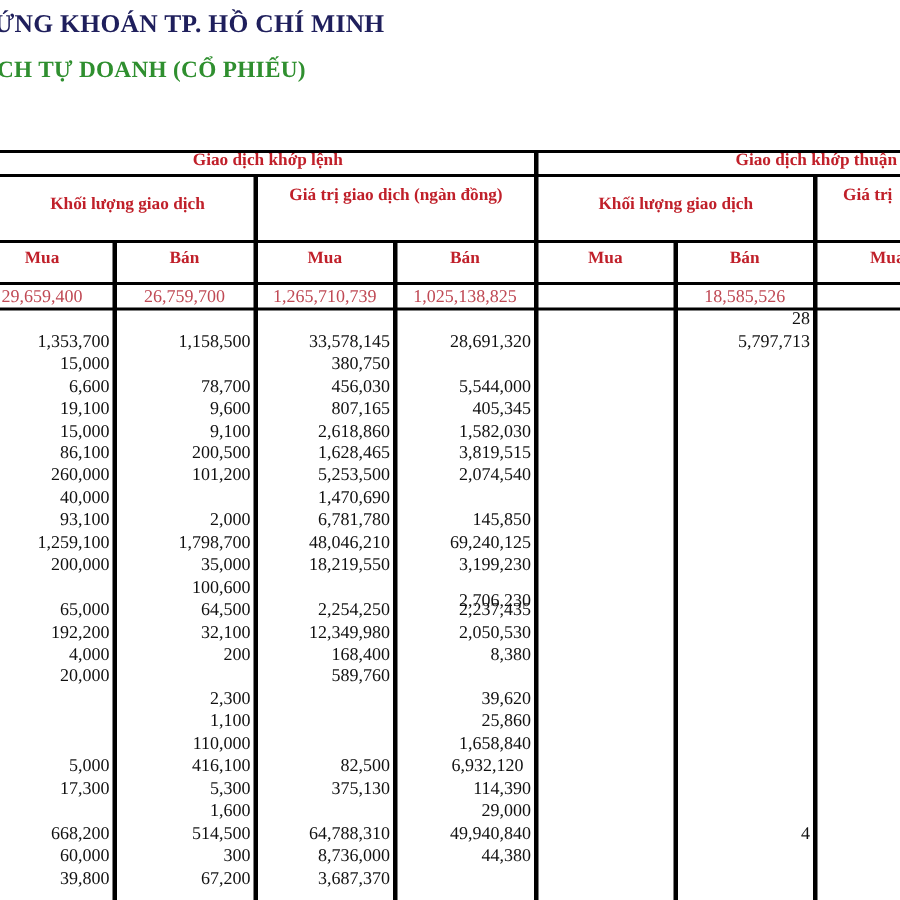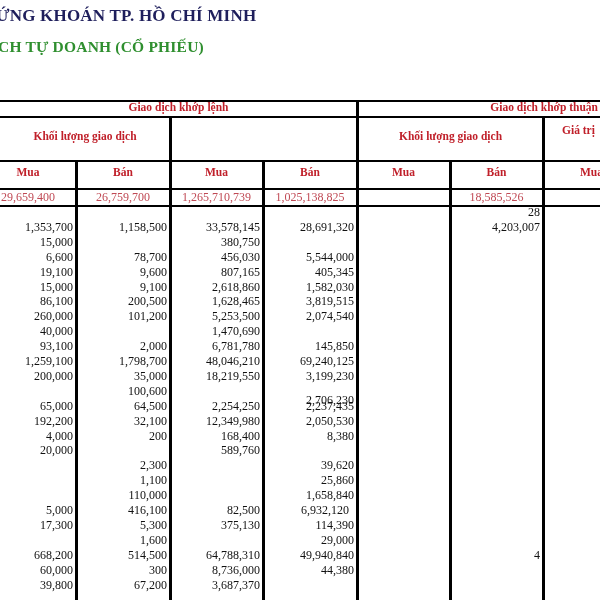--- a/index.html
+++ b/index.html
@@ -25,20 +25,21 @@
   <div class="hline thick" style="top:0px"></div>
   <div class="hline" style="top:16px"></div>
   <div class="hline" style="top:60px"></div>
   <div class="hline" style="top:88px"></div>
   <div class="hline thick" style="top:105px"></div>
 
   <div class="hdr" style="left:0;width:357px;top:1px">Giao dịch khớp lệnh</div>
   <div class="hdr" style="left:359px;width:241px;top:1px;text-align:right;padding-right:2px;box-sizing:border-box">Giao dịch khớp thuận</div>
 
   <div class="hdr" style="left:0;width:170px;top:30px">Khối lượng giao dịch</div>
+  <div class="hdr" style="left:171px;width:186px;top:24px">Giá trị giao dịch (ngàn đồng)</div>
   <div class="hdr" style="left:358px;width:185px;top:30px">Khối lượng giao dịch</div>
   <div class="hdr" style="left:544px;width:90px;top:24px;text-align:left;padding-left:18px">Giá trị</div>
 
   <div id="colheaders">
       <div class="hdr" style="left: -20px; width: 96px; top: 66px;">Mua</div>
       <div class="hdr" style="left: 76px; width: 94px; top: 66px;">Bán</div>
       <div class="hdr" style="left: 170px; width: 93px; top: 66px;">Mua</div>
       <div class="hdr" style="left: 263px; width: 94px; top: 66px;">Bán</div>
       <div class="hdr" style="left: 357px; width: 93px; top: 66px;">Mua</div>
       <div class="hdr" style="left: 450px; width: 93px; top: 66px;">Bán</div>
@@ -62,21 +63,21 @@
         <div class="cell" style="left: 357px; width: 90px; top: 105px;"></div>
         <div class="cell" style="left: 450px; width: 90px; top: 105px;">28</div>
         <div class="cell" style="left: 543px; width: 94px; top: 105px;"></div>
       </div>
       <div>
         <div class="cell" style="left: -20px; width: 93px; top: 119.9px;">1,353,700</div>
         <div class="cell" style="left: 76px; width: 91px; top: 119.9px;">1,158,500</div>
         <div class="cell" style="left: 170px; width: 90px; top: 119.9px;">33,578,145</div>
         <div class="cell" style="left: 263px; width: 91px; top: 119.9px;">28,691,320</div>
         <div class="cell" style="left: 357px; width: 90px; top: 119.9px;"></div>
-        <div class="cell" style="left: 450px; width: 90px; top: 119.9px;">4,203,007</div>
+        <div class="cell" style="left: 450px; width: 90px; top: 119.9px;">5,797,713</div>
         <div class="cell" style="left: 543px; width: 94px; top: 119.9px;"></div>
       </div>
       <div>
         <div class="cell" style="left: -20px; width: 93px; top: 134.8px;">15,000</div>
         <div class="cell" style="left: 76px; width: 91px; top: 134.8px;"></div>
         <div class="cell" style="left: 170px; width: 90px; top: 134.8px;">380,750</div>
         <div class="cell" style="left: 263px; width: 91px; top: 134.8px;"></div>
         <div class="cell" style="left: 357px; width: 90px; top: 134.8px;"></div>
         <div class="cell" style="left: 450px; width: 90px; top: 134.8px;"></div>
         <div class="cell" style="left: 543px; width: 94px; top: 134.8px;"></div>

